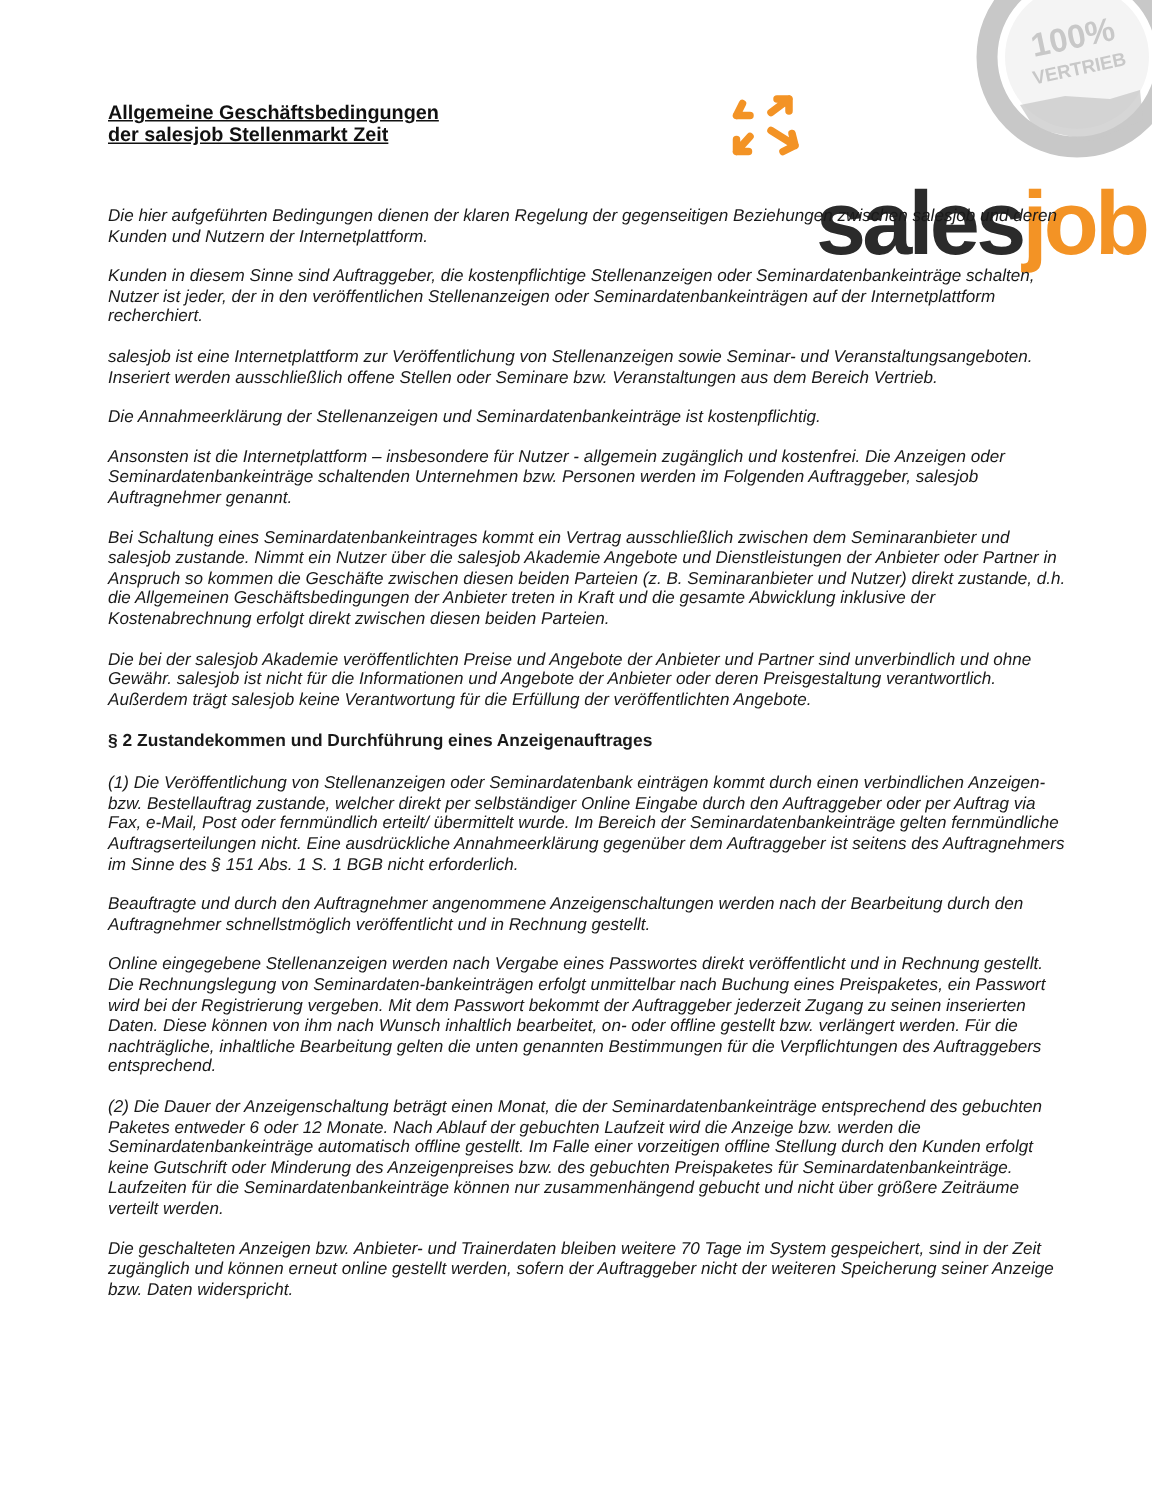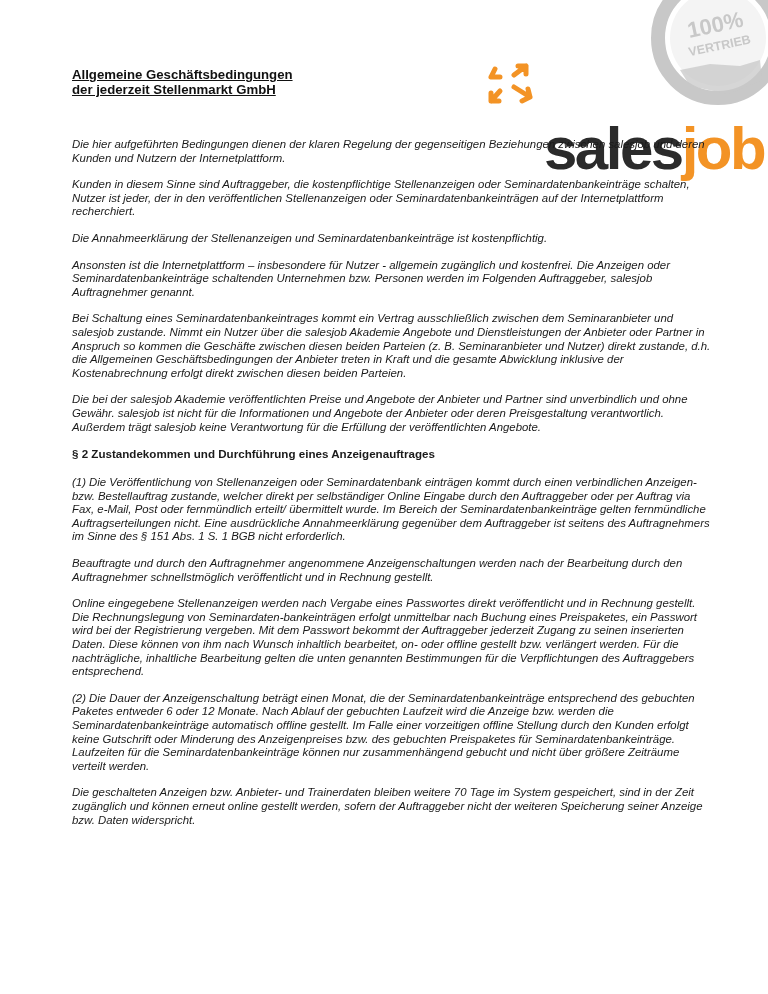--- a/index.html
+++ b/index.html
@@ -44,21 +44,21 @@
     <circle cx="68" cy="68" r="48" fill="#f4f4f4"></circle>
     <path d="M30 100 L60 94 L90 96 L110 90 L112 110 L78 124 L40 116 Z" fill="#c8c8c8" opacity="0.75"></path>
     <g transform="rotate(-12 68 68)">
       <text x="68" y="62" text-anchor="middle" font-family="Liberation Sans, sans-serif" font-weight="bold" font-size="22" fill="#c8c8c8">100%</text>
       <text x="68" y="80" text-anchor="middle" font-family="Liberation Sans, sans-serif" font-weight="bold" font-size="12.5" fill="#c8c8c8">VERTRIEB</text>
     </g>
   </svg>
 
   <h1 class="doc-title">
     <span>Allgemeine Geschäftsbedingungen</span>
-    <span>der jederzeit Stellenmarkt GmbH</span>
+    <span>der salesjob Stellenmarkt Zeit</span>
   </h1>
 
   <div class="logo">
     <svg class="logo-arrows" viewBox="0 0 62 44">
       <g fill="none" stroke="#f39325" stroke-width="5" stroke-linecap="round" stroke-linejoin="round">
 
         <path d="M14 14 L5 14 M5 14 L9 6"></path>
 
         <path d="M28 12 L40 3 M40 3 L32 3 M40 3 L40 11"></path>
 
@@ -69,20 +69,21 @@
     </svg>
     <div class="logo-word">
       <span class="sales">sales</span><span class="job">job</span>
     </div>
   </div>
 
   <div class="content">
     <section>
       <p>Die hier aufgeführten Bedingungen dienen der klaren Regelung der gegenseitigen Beziehungen zwischen salesjob und deren Kunden und Nutzern der Internetplattform.</p>
       <p>Kunden in diesem Sinne sind Auftraggeber, die kostenpflichtige Stellenanzeigen oder Seminardatenbankeinträge schalten, Nutzer ist jeder, der in den veröffentlichen Stellenanzeigen oder Seminardatenbankeinträgen auf der Internetplattform recherchiert.</p>
+      <p>salesjob ist eine Internetplattform zur Veröffentlichung von Stellenanzeigen sowie Seminar- und Veranstaltungsangeboten. Inseriert werden ausschließlich offene Stellen oder Seminare bzw. Veranstaltungen aus dem Bereich Vertrieb.</p>
       <p>Die Annahmeerklärung der Stellenanzeigen und Seminardatenbankeinträge ist kostenpflichtig.</p>
       <p>Ansonsten ist die Internetplattform – insbesondere für Nutzer - allgemein zugänglich und kostenfrei. Die Anzeigen oder Seminardatenbankeinträge schaltenden Unternehmen bzw. Personen werden im Folgenden Auftraggeber, salesjob Auftragnehmer genannt.</p>
       <p>Bei Schaltung eines Seminardatenbankeintrages kommt ein Vertrag ausschließlich zwischen dem Seminaranbieter und salesjob zustande. Nimmt ein Nutzer über die salesjob Akademie Angebote und Dienstleistungen der Anbieter oder Partner in Anspruch so kommen die Geschäfte zwischen diesen beiden Parteien (z. B. Seminaranbieter und Nutzer) direkt zustande, d.h. die Allgemeinen Geschäftsbedingungen der Anbieter treten in Kraft und die gesamte Abwicklung inklusive der Kostenabrechnung erfolgt direkt zwischen diesen beiden Parteien.</p>
       <p>Die bei der salesjob Akademie veröffentlichten Preise und Angebote der Anbieter und Partner sind unverbindlich und ohne Gewähr. salesjob ist nicht für die Informationen und Angebote der Anbieter oder deren Preisgestaltung verantwortlich. Außerdem trägt salesjob keine Verantwortung für die Erfüllung der veröffentlichten Angebote.</p>
     </section>
     <section>
       <h2 class="sec2">§ 2 Zustandekommen und Durchführung eines Anzeigenauftrages</h2>
       <p>(1) Die Veröffentlichung von Stellenanzeigen oder Seminardatenbank einträgen kommt durch einen verbindlichen Anzeigen- bzw. Bestellauftrag zustande, welcher direkt per selbständiger Online Eingabe durch den Auftraggeber oder per Auftrag via Fax, e-Mail, Post oder fernmündlich erteilt/ übermittelt wurde. Im Bereich der Seminardatenbankeinträge gelten fernmündliche Auftragserteilungen nicht. Eine ausdrückliche Annahmeerklärung gegenüber dem Auftraggeber ist seitens des Auftragnehmers im Sinne des § 151 Abs. 1 S. 1 BGB nicht erforderlich.</p>
       <p>Beauftragte und durch den Auftragnehmer angenommene Anzeigenschaltungen werden nach der Bearbeitung durch den Auftragnehmer schnellstmöglich veröffentlicht und in Rechnung gestellt.</p>
       <p>Online eingegebene Stellenanzeigen werden nach Vergabe eines Passwortes direkt veröffentlicht und in Rechnung gestellt. Die Rechnungslegung von Seminardaten-bankeinträgen erfolgt unmittelbar nach Buchung eines Preispaketes, ein Passwort wird bei der Registrierung vergeben. Mit dem Passwort bekommt der Auftraggeber jederzeit Zugang zu seinen inserierten Daten. Diese können von ihm nach Wunsch inhaltlich bearbeitet, on- oder offline gestellt bzw. verlängert werden. Für die nachträgliche, inhaltliche Bearbeitung gelten die unten genannten Bestimmungen für die Verpflichtungen des Auftraggebers entsprechend.</p>

